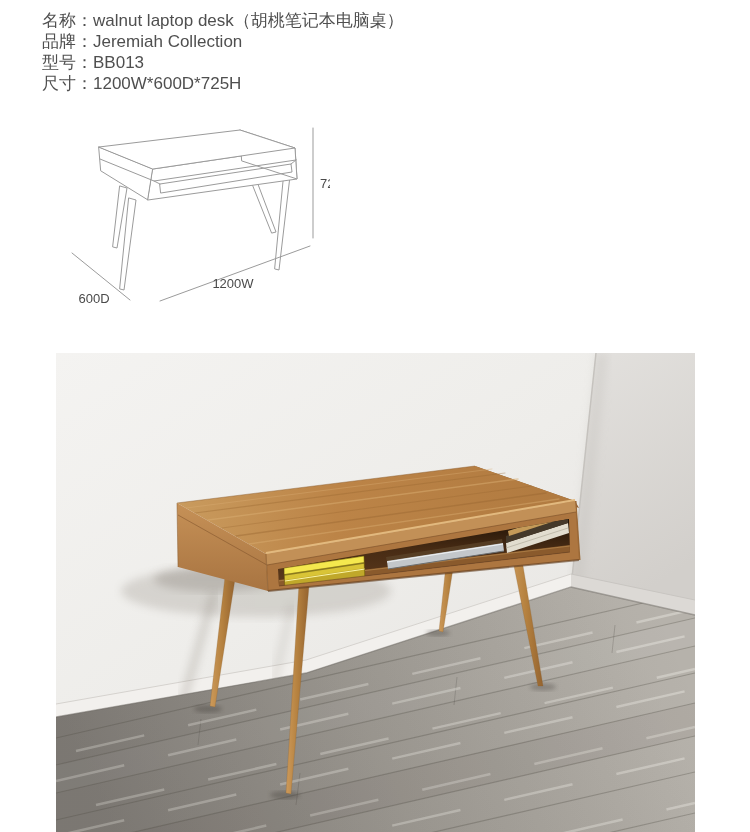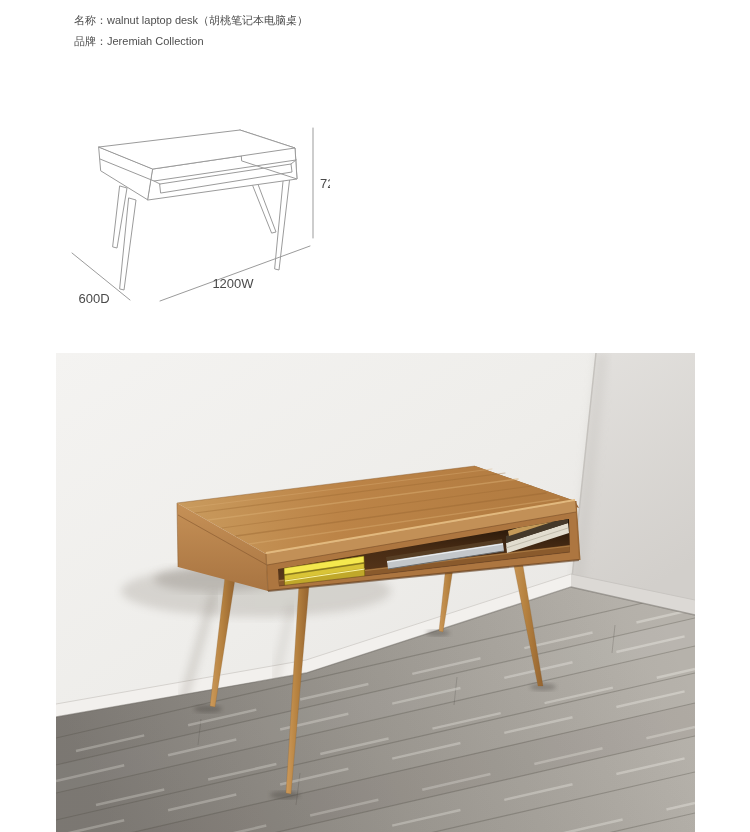--- a/index.html
+++ b/index.html
@@ -1,30 +1,32 @@
 <!DOCTYPE html>
 <html><head>
 <meta charset="utf-8">
 <style>
   html,body{margin:0;padding:0;background:#ffffff;}
   body{width:750px;height:832px;position:relative;overflow:hidden;
        font-family:"Liberation Sans","DejaVu Sans",sans-serif;}
   .spec-block{position:absolute;left:42px;top:10px;width:680px;}
-  .spec-row{font-size:11px;line-height:21px;color:#4f4f4f;white-space:nowrap;margin-left:32px;}
+  .spec-row{font-size:17px;line-height:21px;color:#4f4f4f;white-space:nowrap;}
   .spec-row .lab{color:#4f4f4f;}
   #dim-diagram{position:absolute;left:70px;top:122px;}
   #photo{position:absolute;left:56px;top:353px;}
   svg text{font-family:"Liberation Sans","DejaVu Sans",sans-serif;}
 </style>
 </head>
 <body>
 
 <div class="spec-block">
   <div class="spec-row"><span class="lab">名称</span><span>：</span><span>walnut laptop desk（胡桃笔记本电脑桌）</span></div>
   <div class="spec-row"><span class="lab">品牌</span><span>：</span><span>Jeremiah Collection</span></div>
+  <div class="spec-row"><span class="lab">型号</span><span>：</span><span>BB013</span></div>
+  <div class="spec-row"><span class="lab">尺寸</span><span>：</span><span>1200W*600D*725H</span></div>
 </div>
 
 <svg id="dim-diagram" width="260" height="190" viewBox="0 0 260 190">
   <g stroke="#9b9b9b" stroke-width="1" fill="none" stroke-linejoin="round" stroke-linecap="round">
 
     <g fill="#ffffff">
       <polygon points="50,64 57,66 47,126 43,125"></polygon>
       <polygon points="59,76 66,78 54,168 50,167"></polygon>
       <polygon points="180,56 186,57 206,110 202,111"></polygon>
       <polygon points="214,53 220,54 209,148 205,147"></polygon>

